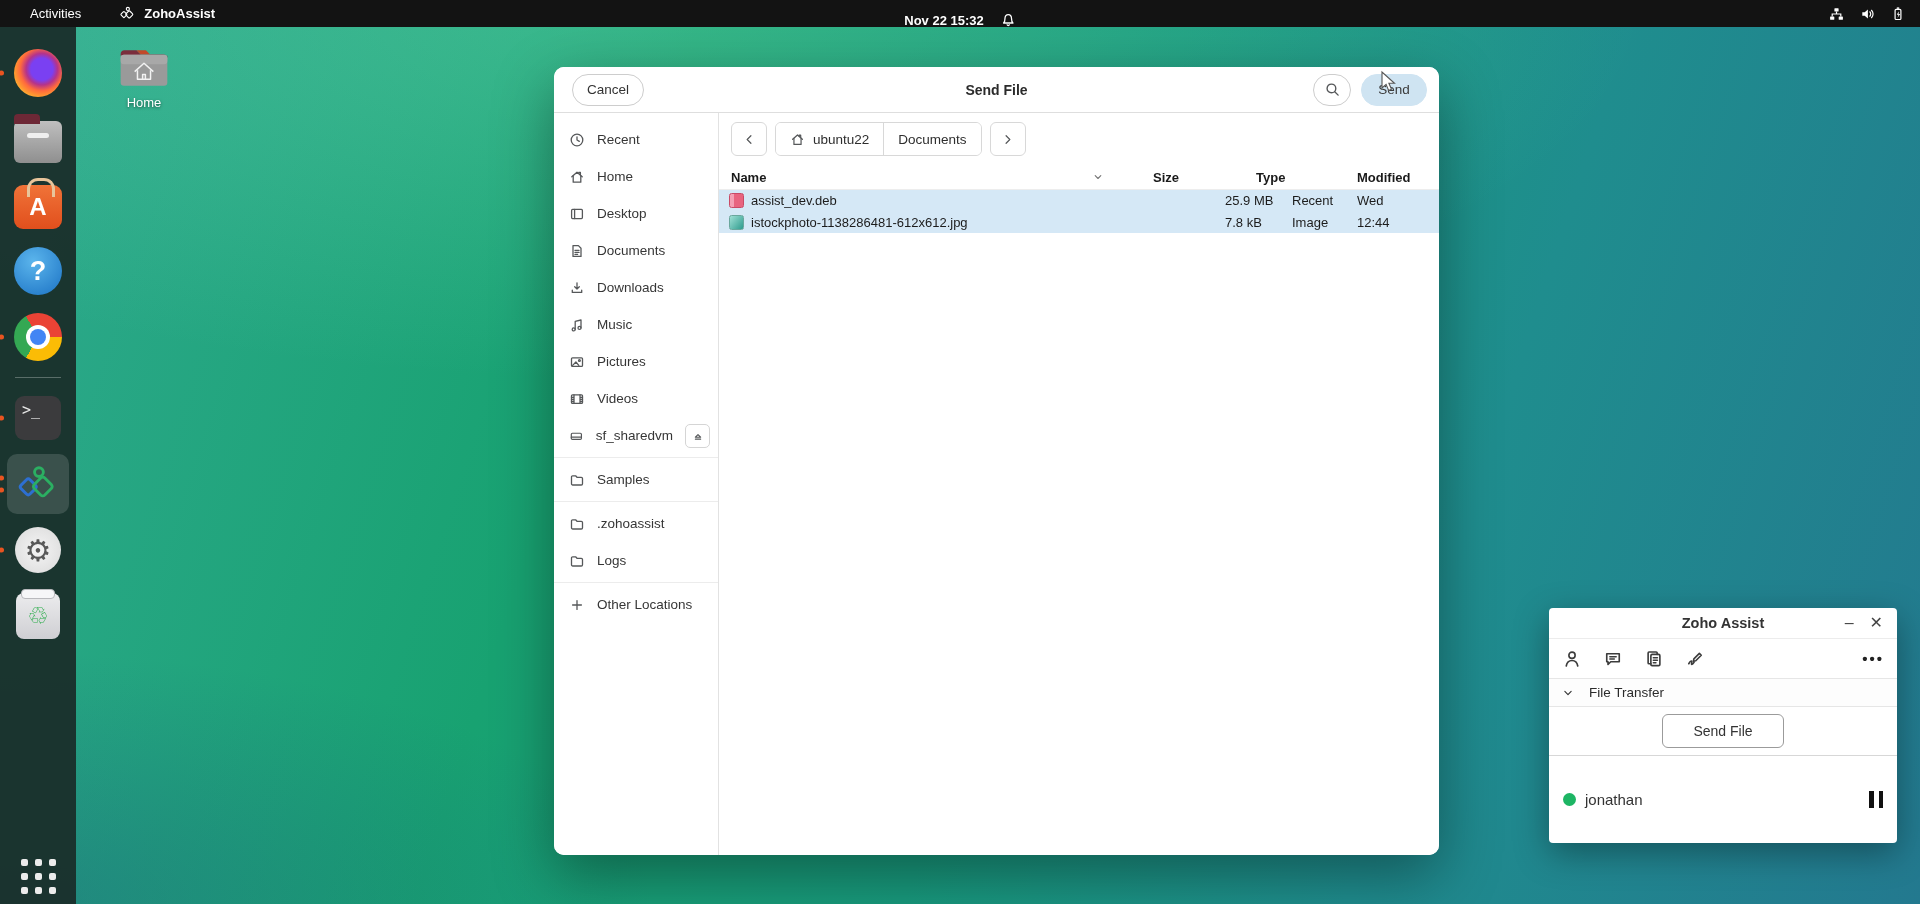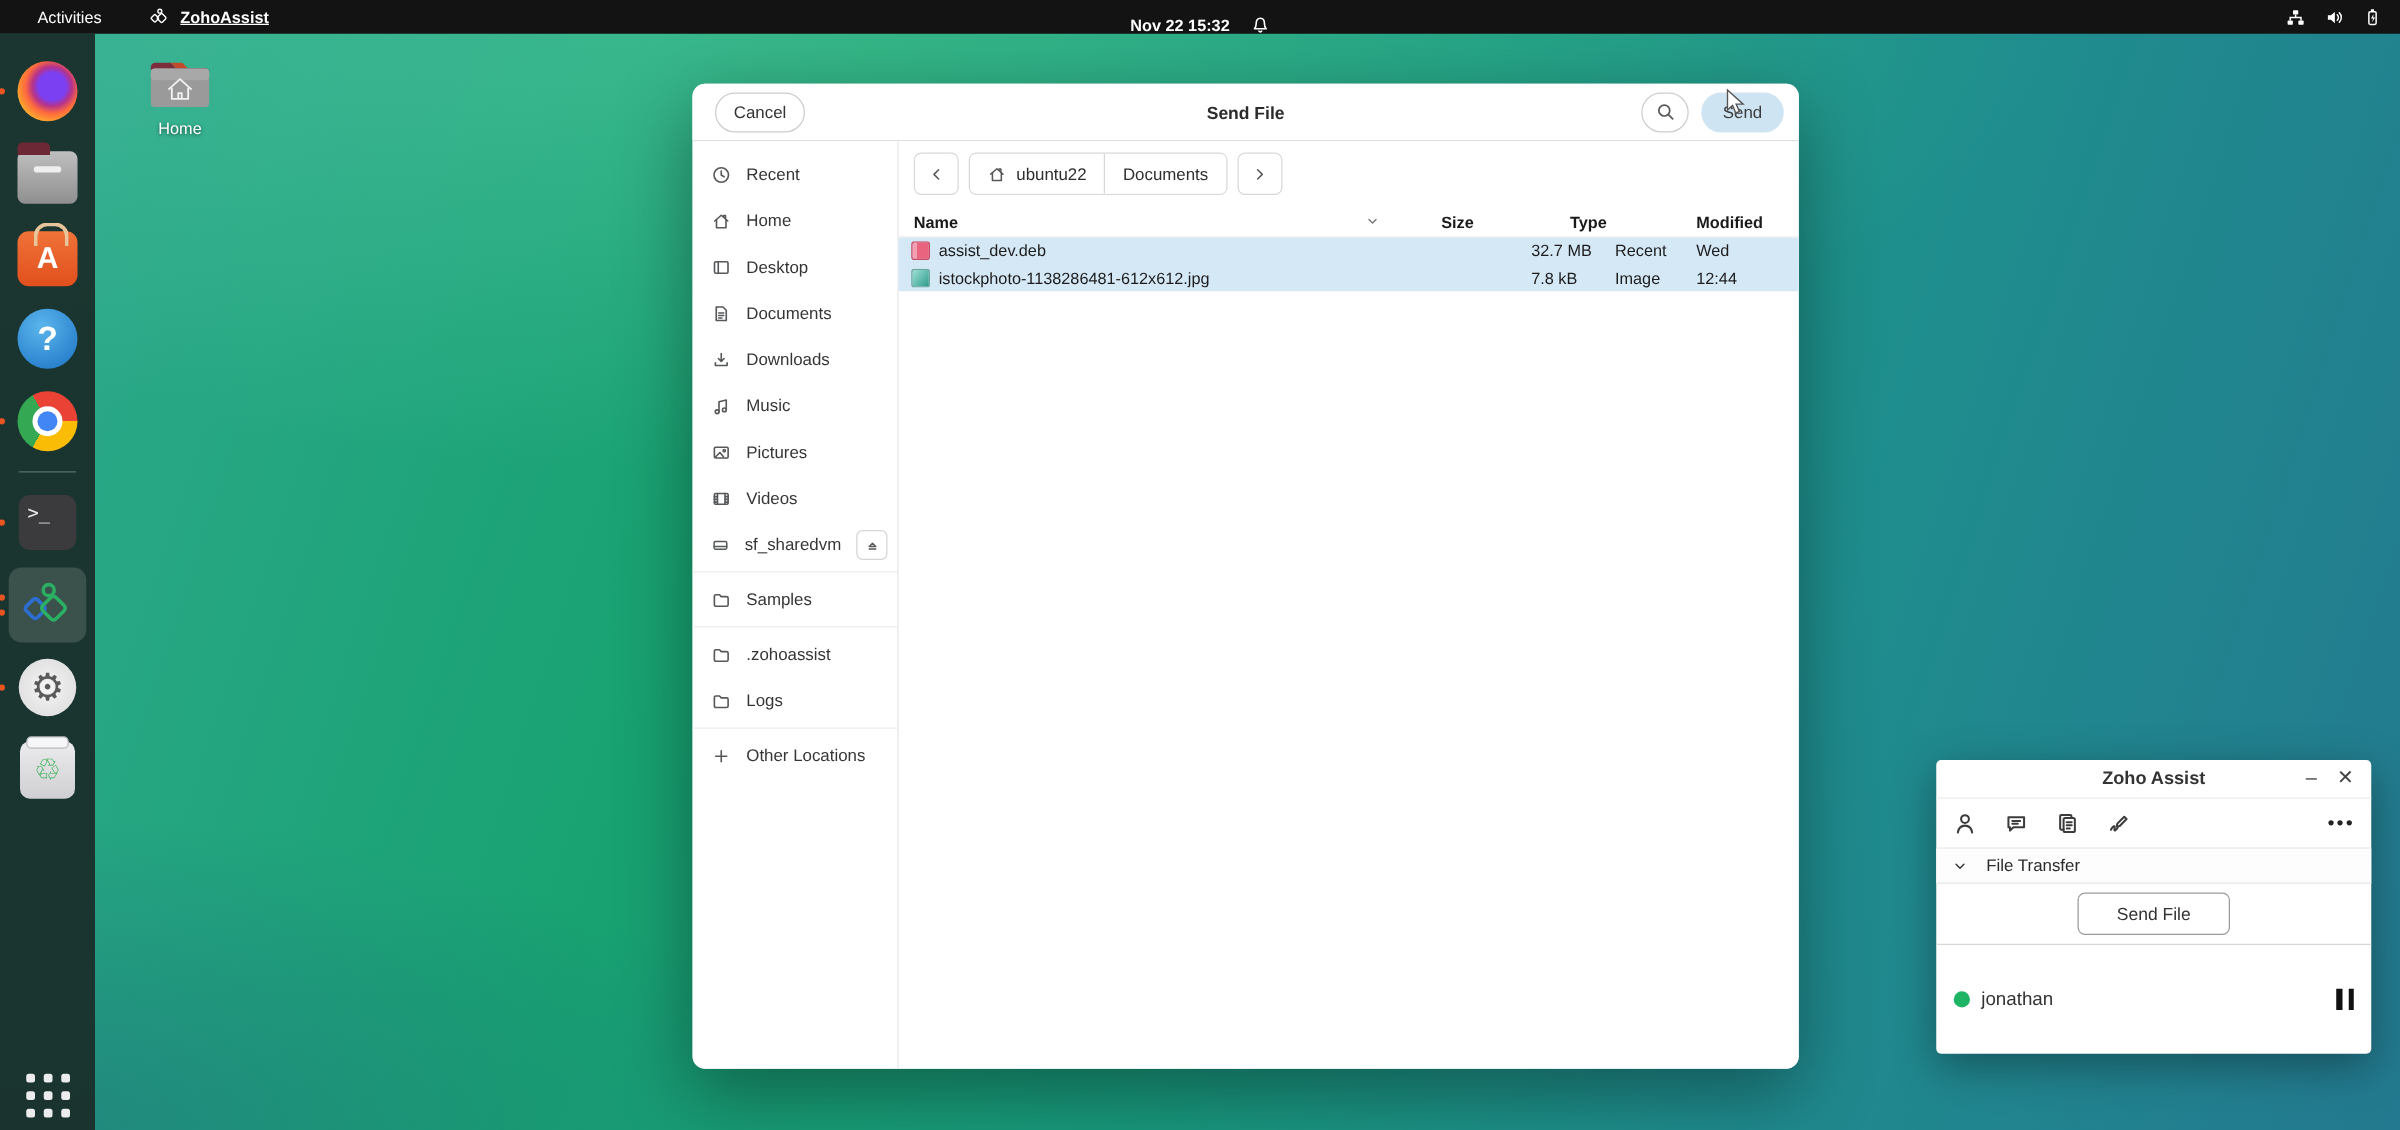--- a/index.html
+++ b/index.html
@@ -14,21 +14,21 @@
   }
   svg { display:block; }
   .ic { stroke:#56585a; fill:none; stroke-width:1.3; stroke-linecap:round; stroke-linejoin:round; }
   .icw { stroke:#ffffff; fill:none; stroke-width:1.3; stroke-linecap:round; stroke-linejoin:round; }
 
   
   .topbar { position:absolute; top:0; left:0; width:1920px; height:27px; background:#131313;
             display:flex; align-items:center; color:#fff; font-size:13px; z-index:50; }
   .tb-left { display:flex; align-items:center; gap:32px; padding-left:24px; }
   .tb-activities { padding:2px 6px; }
-  .tb-app { display:flex; align-items:flex-start; gap:8px; font-weight:bold;text-decoration:underline; }
+  .tb-app { display:flex; align-items:flex-start; gap:8px; font-weight:bold; }
   .tb-center { position:absolute; left:50%; transform:translateX(-50%); top:0; height:40px;
                display:flex; align-items:center; gap:16px; font-weight:bold; }
   .tb-right { position:absolute; right:14px; top:0; height:27px; display:flex; align-items:center; gap:14px; }
 
   
   .dock { position:absolute; left:0; top:27px; bottom:0; width:76px; background:rgba(26,48,44,.96);
           display:flex; flex-direction:column; align-items:center; padding-top:16px; z-index:40; }
   .dock-item { width:62px; height:60px; margin-bottom:6px; display:flex; align-items:center;
                justify-content:center; position:relative; border-radius:10px; }
   .dock-item.active { background:rgba(255,255,255,.14); }
@@ -394,21 +394,21 @@
         <div>Size</div>
         <div>Type</div>
         <div>Modified</div>
       </div>
       <div class="list-grid file-row selected">
         <div class="name-cell">
           <span class="fico pkg"></span>
           <span>assist_dev.deb</span>
         </div>
         <div></div>
-        <div class="cell">32.7 MB</div>
+        <div class="cell">25.9 MB</div>
         <div class="cell">Recent</div>
         <div class="cell">Wed</div>
       </div>
       <div class="list-grid file-row selected">
         <div class="name-cell">
           <span class="fico img"></span>
           <span>istockphoto-1138286481-612x612.jpg</span>
         </div>
         <div></div>
         <div class="cell">7.8 kB</div>

